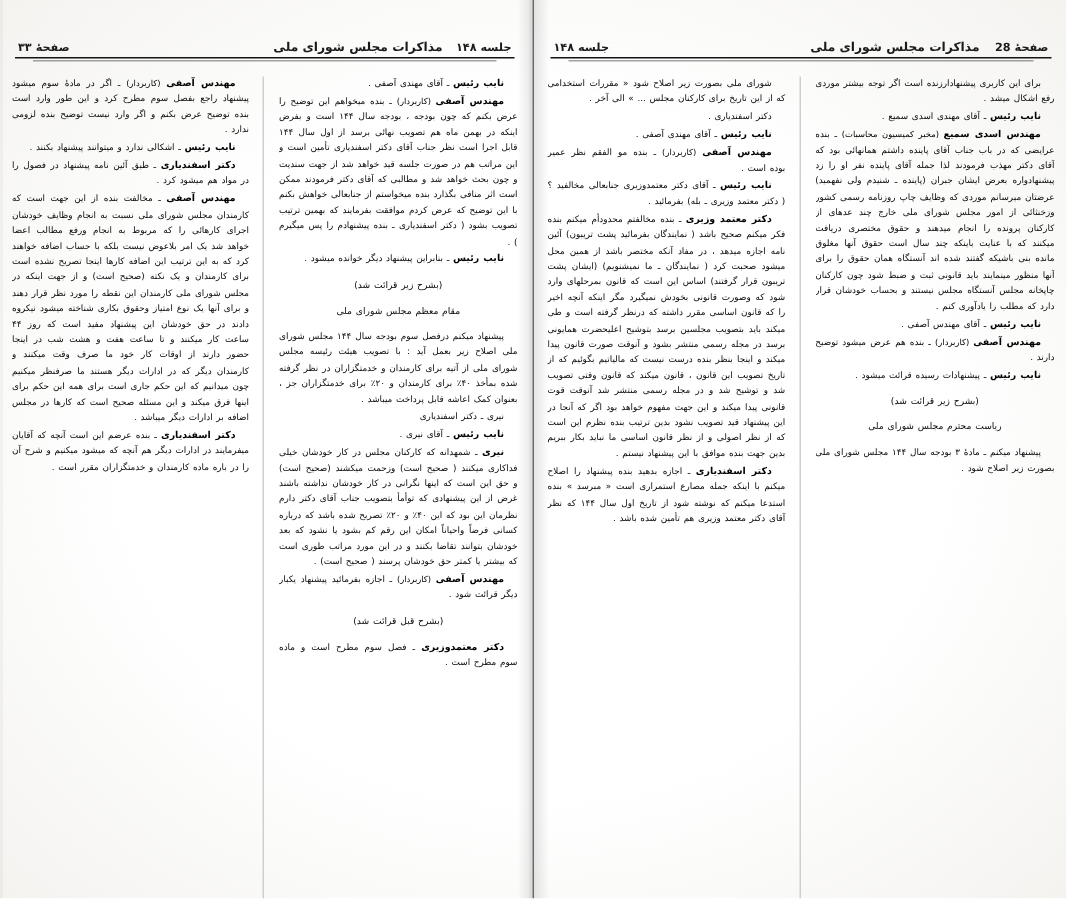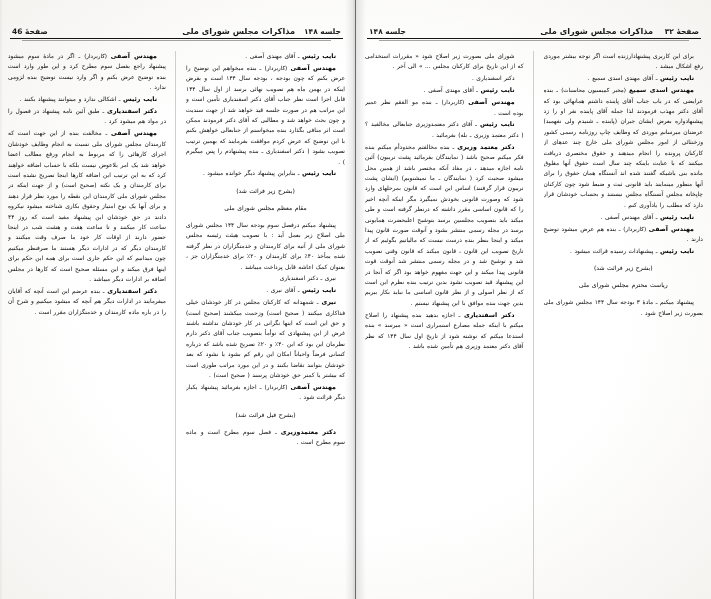--- a/index.html
+++ b/index.html
@@ -153,21 +153,21 @@
 </head>
 <body>
 
 <div class="scan"></div>
 
 <div class="spread">
 
   <div class="page page-right">
     <div class="hdr">
       <div class="hdr-row">
-        <span class="hdr-side r">صفحهٔ ۳۲</span>
+        <span class="hdr-side r">صفحهٔ 28</span>
         <span class="hdr-center">مذاکرات مجلس شورای ملی</span>
         <span class="hdr-side l">جلسه ۱۴۸</span>
       </div>
       <div class="hdr-rule"></div>
       <div class="hdr-rule-thin"></div>
     </div>
 
     <div class="cols">
       <div class="col">
           <p class="para">برای این کاربری پیشنهادارزنده است اگر توجه بیشتر موردی رفع اشکال میشد .</p>
@@ -190,21 +190,21 @@
           <p class="para"><span class="spk">دکتر اسفندیاری</span><span> ـ اجازه بدهید بنده پیشنهاد را اصلاح میکنم با اینکه جمله مصارع استمراری است « مبرسد » بنده استدعا میکنم که نوشته شود از تاریخ اول سال ۱۴۴ که نظر آقای دکتر معتمد وزیری هم تأمین شده باشد .</span></p>
         </div>
     </div>
   </div>
 
   <div class="page page-left">
     <div class="hdr">
       <div class="hdr-row">
         <span class="hdr-side r">جلسه ۱۴۸</span>
         <span class="hdr-center">مذاکرات مجلس شورای ملی</span>
-        <span class="hdr-side l">صفحهٔ 46</span>
+        <span class="hdr-side l">صفحهٔ ۳۳</span>
       </div>
       <div class="hdr-rule"></div>
       <div class="hdr-rule-thin"></div>
     </div>
 
     <div class="cols">
       <div class="col">
           <p class="para"><span class="spk">نایب رئیس</span><span> ـ آقای مهندی آصفی .</span></p>
           <p class="para"><span class="spk">مهندس آصفی</span><span class="spk spk-role"> (کاربردار)</span><span> ـ بنده میخواهم این توضیح را عرض بکنم که چون بودجه ، بودجه سال ۱۴۴ است و بفرض اینکه در بهمن ماه هم تصویب نهائی برسد از اول سال ۱۴۴ قابل اجرا است نظر جناب آقای دکتر اسفندیاری تأمین است و این مراتب هم در صورت جلسه قید خواهد شد از جهت سندیت و چون بحث خواهد شد و مطالبی که آقای دکتر فرمودند ممکن است اثر منافی بگذارد بنده میخواستم از جنابعالی خواهش بکنم با این توضیح که عرض کردم موافقت بفرمایند که بهمین ترتیب تصویب بشود ( دکتر اسفندیاری ـ بنده پیشنهادم را پس میگیرم ) .</span></p>
           <p class="para"><span class="spk">نایب رئیس</span><span> ـ بنابراین پیشنهاد دیگر خوانده میشود .</span></p>

